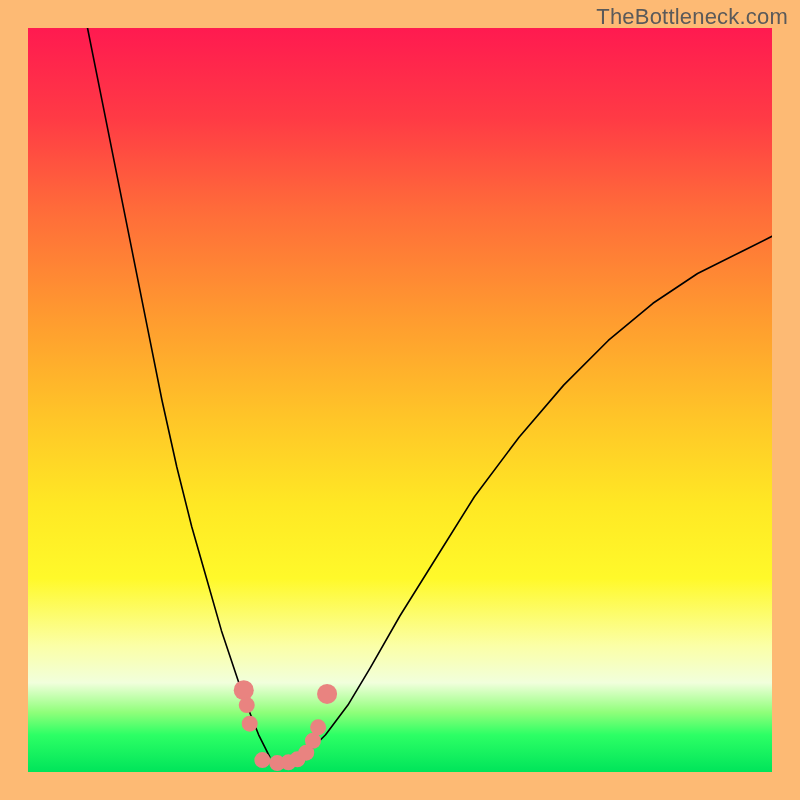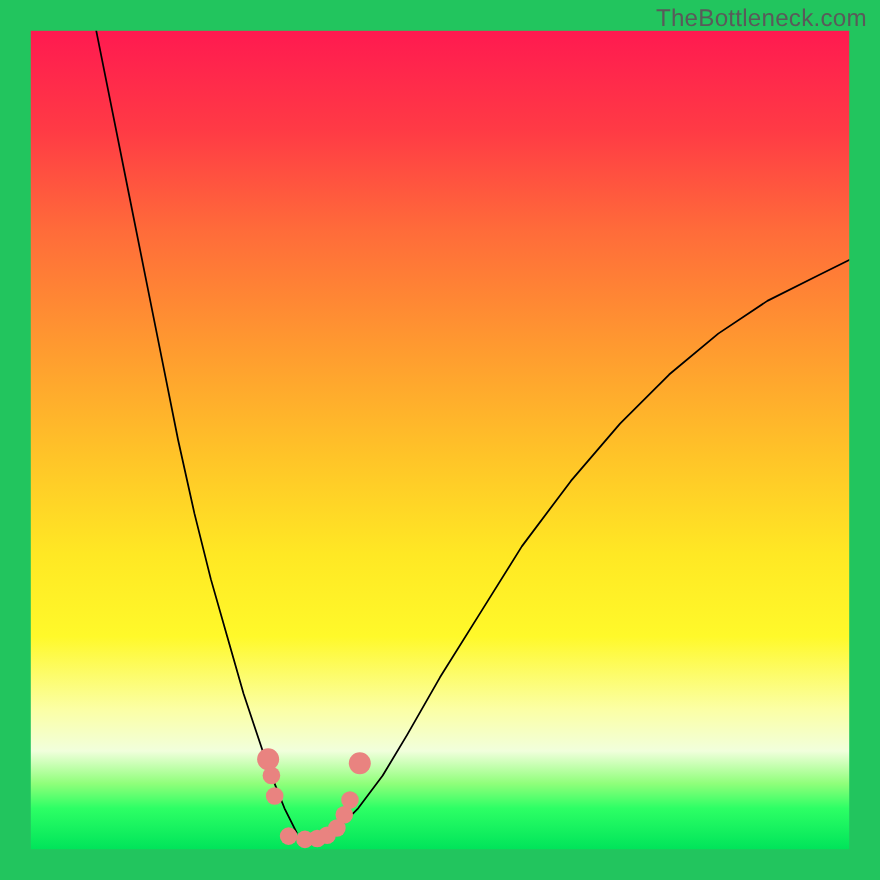--- a/index.html
+++ b/index.html
@@ -8,21 +8,21 @@
     width: 800px;
     height: 800px;
     overflow: hidden;
     background: #000;
     font-family: Arial, Helvetica, sans-serif;
   }
   .frame {
     position: relative;
     width: 800px;
     height: 800px;
-    background: #22c55e;
+    background: #fdba74;
   }
   .watermark {
     position: absolute;
     top: 4px;
     right: 12px;
     color: #5a5a5a;
     font-size: 22px;
     font-weight: 500;
     letter-spacing: 0.2px;
     z-index: 10;

